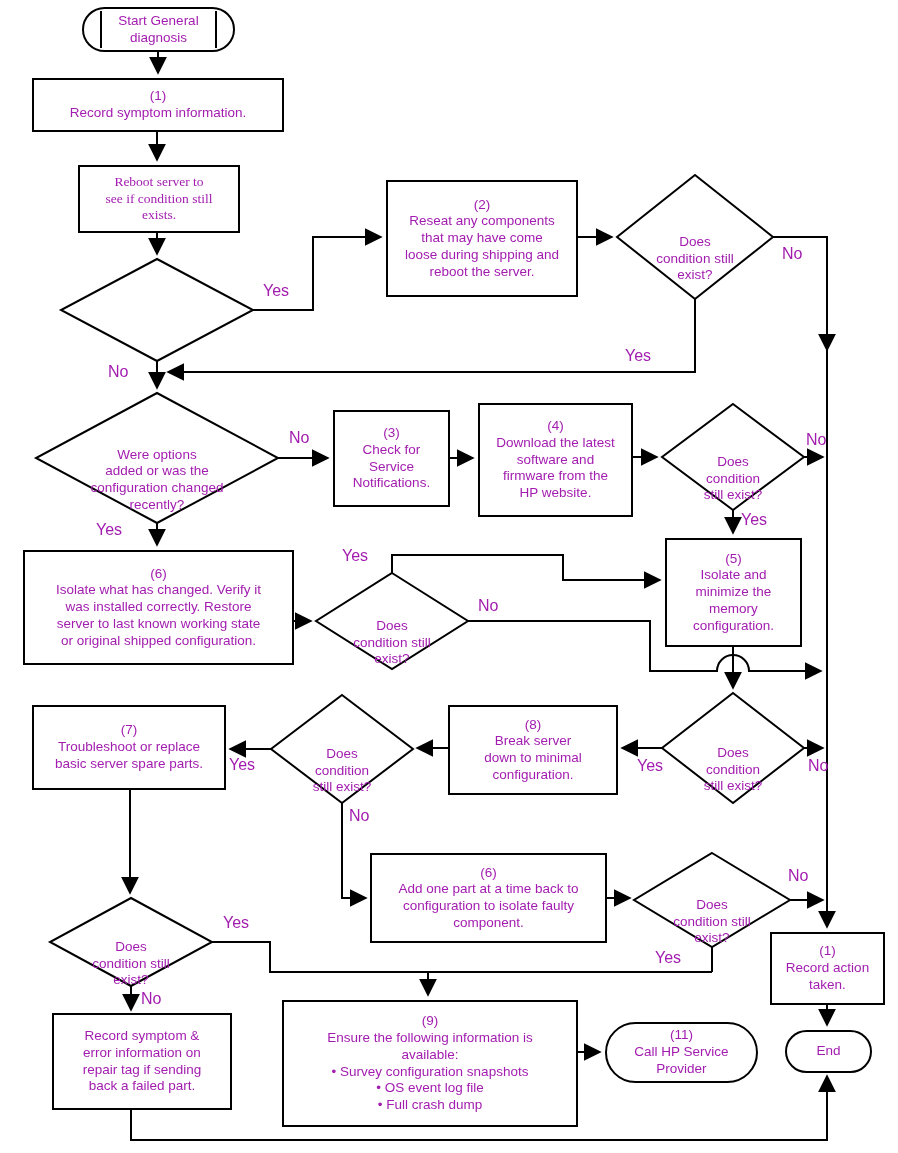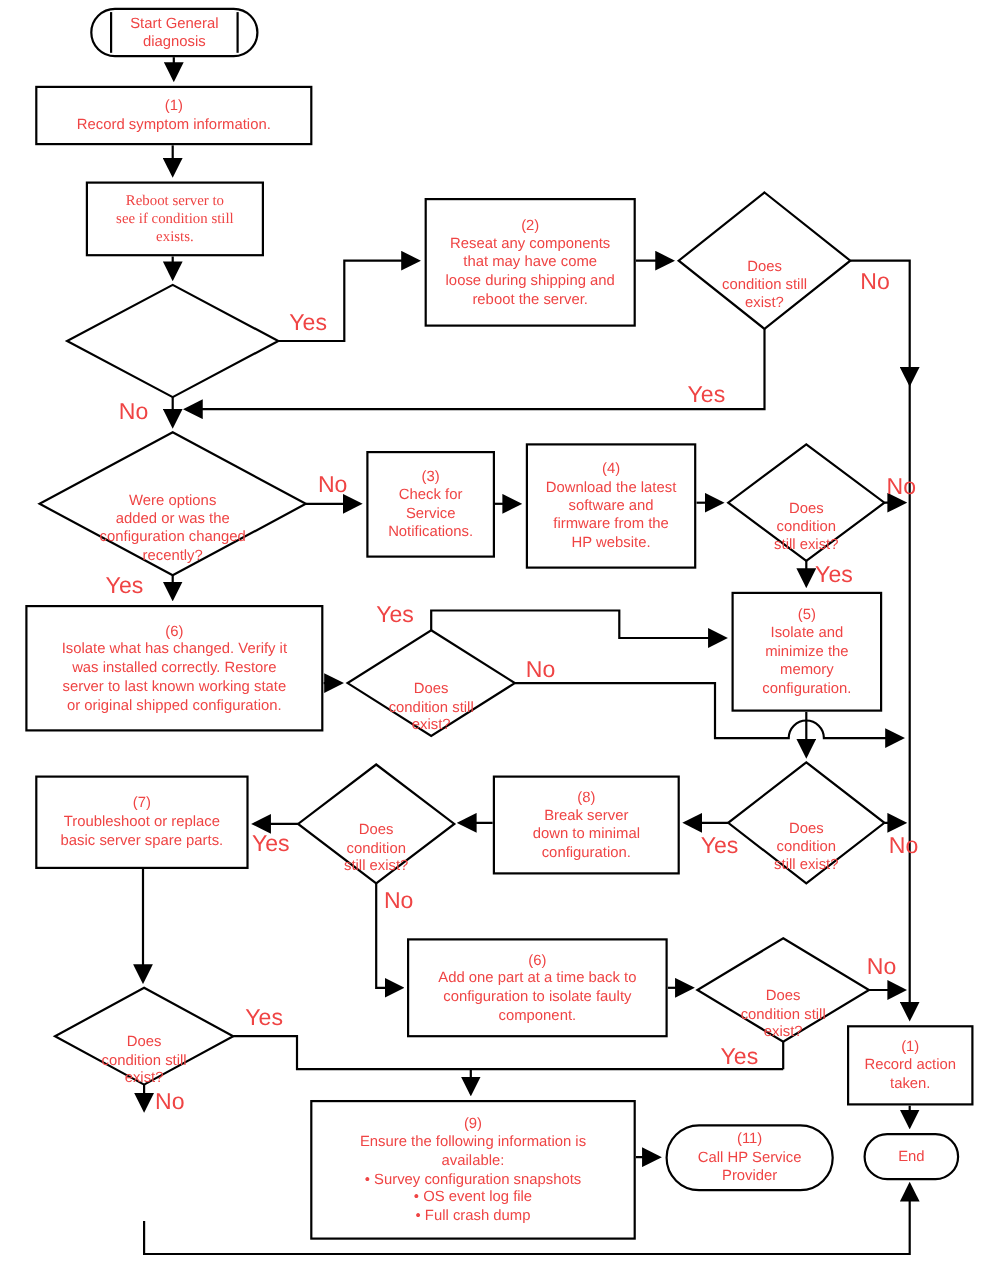--- a/index.html
+++ b/index.html
@@ -1,25 +1,25 @@
 <!DOCTYPE html>
 <html><head>
 <meta charset="utf-8">
 <style>
   html,body{margin:0;padding:0;background:#fff;}
   #stage{position:relative;width:898px;height:1153px;background:#fff;overflow:hidden;
-         font-family:"Liberation Sans",sans-serif;color:#ef4444;}
+         font-family:"Liberation Sans",sans-serif;color:#a21caf;}
   #wires{position:absolute;left:0;top:0;width:898px;height:1153px;}
   .box{position:absolute;box-sizing:border-box;background:#fff;border:2px solid #000;
        display:flex;align-items:center;justify-content:center;text-align:center;}
   .pill{border-radius:40px;}
   .node-label{font-size:13.5px;line-height:1.24;white-space:pre-line;padding:2px 4px;}
   .dlabel{position:absolute;display:flex;align-items:center;justify-content:center;
           text-align:center;font-size:13.5px;line-height:1.24;white-space:pre-line;margin-top:22px;}
-  .edge-label{position:absolute;font-size:21px;line-height:1;}
+  .edge-label{position:absolute;font-size:16px;line-height:1;}
   .tbar{position:absolute;top:2px;bottom:2px;width:2px;background:#000;}
 </style>
 </head>
 <body>
 
 <div id="stage">
 
   <svg id="wires" viewBox="0 0 898 1153" xmlns="http://www.w3.org/2000/svg">
     <defs>
       <marker id="arr" viewBox="0 0 10 10" refX="8.5" refY="5" markerWidth="9" markerHeight="9" orient="auto-start-reverse">
@@ -145,20 +145,26 @@
 configuration.</span>
   </div>
 
   <div class="box" style="left:370px;top:853px;width:237px;height:90px;">
     <span class="node-label">(6)
 Add one part at a time back to
 configuration to isolate faulty
 component.</span>
   </div>
 
+  <div class="box" style="left:52px;top:1013px;width:180px;height:97px;">
+    <span class="node-label">Record symptom &amp;
+error information on
+repair tag if sending
+back a failed part.</span>
+  </div>
 
   <div class="box" style="left:282px;top:1000px;width:296px;height:127px;">
     <span class="node-label">(9)
 Ensure the following information is
 available:
 • Survey configuration snapshots
 • OS event log file
 • Full crash dump</span>
   </div>
 

